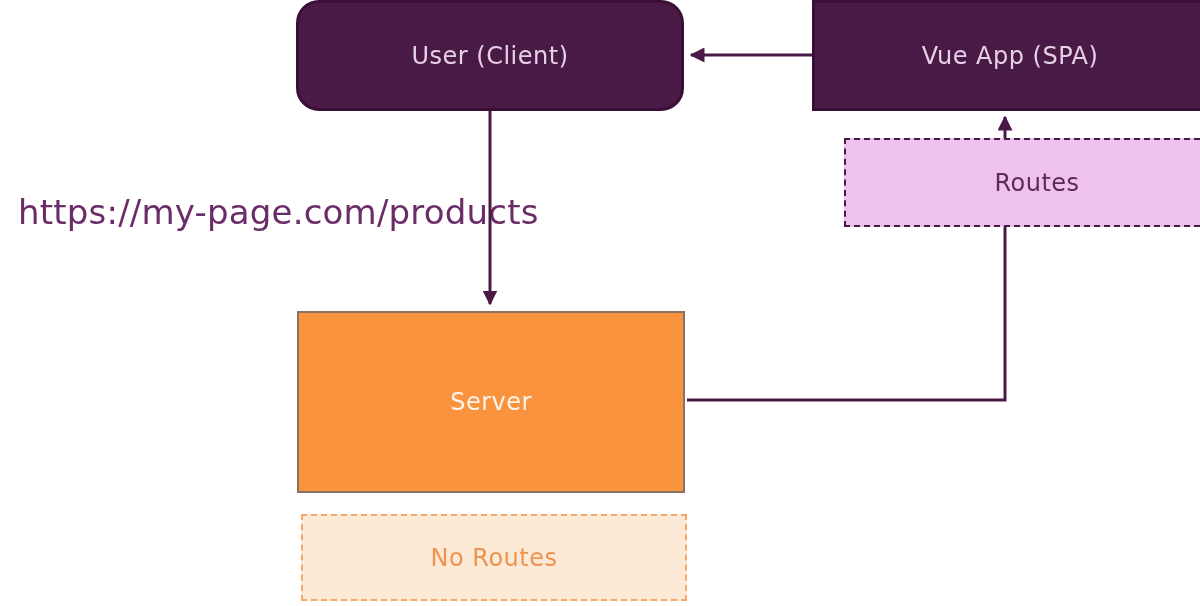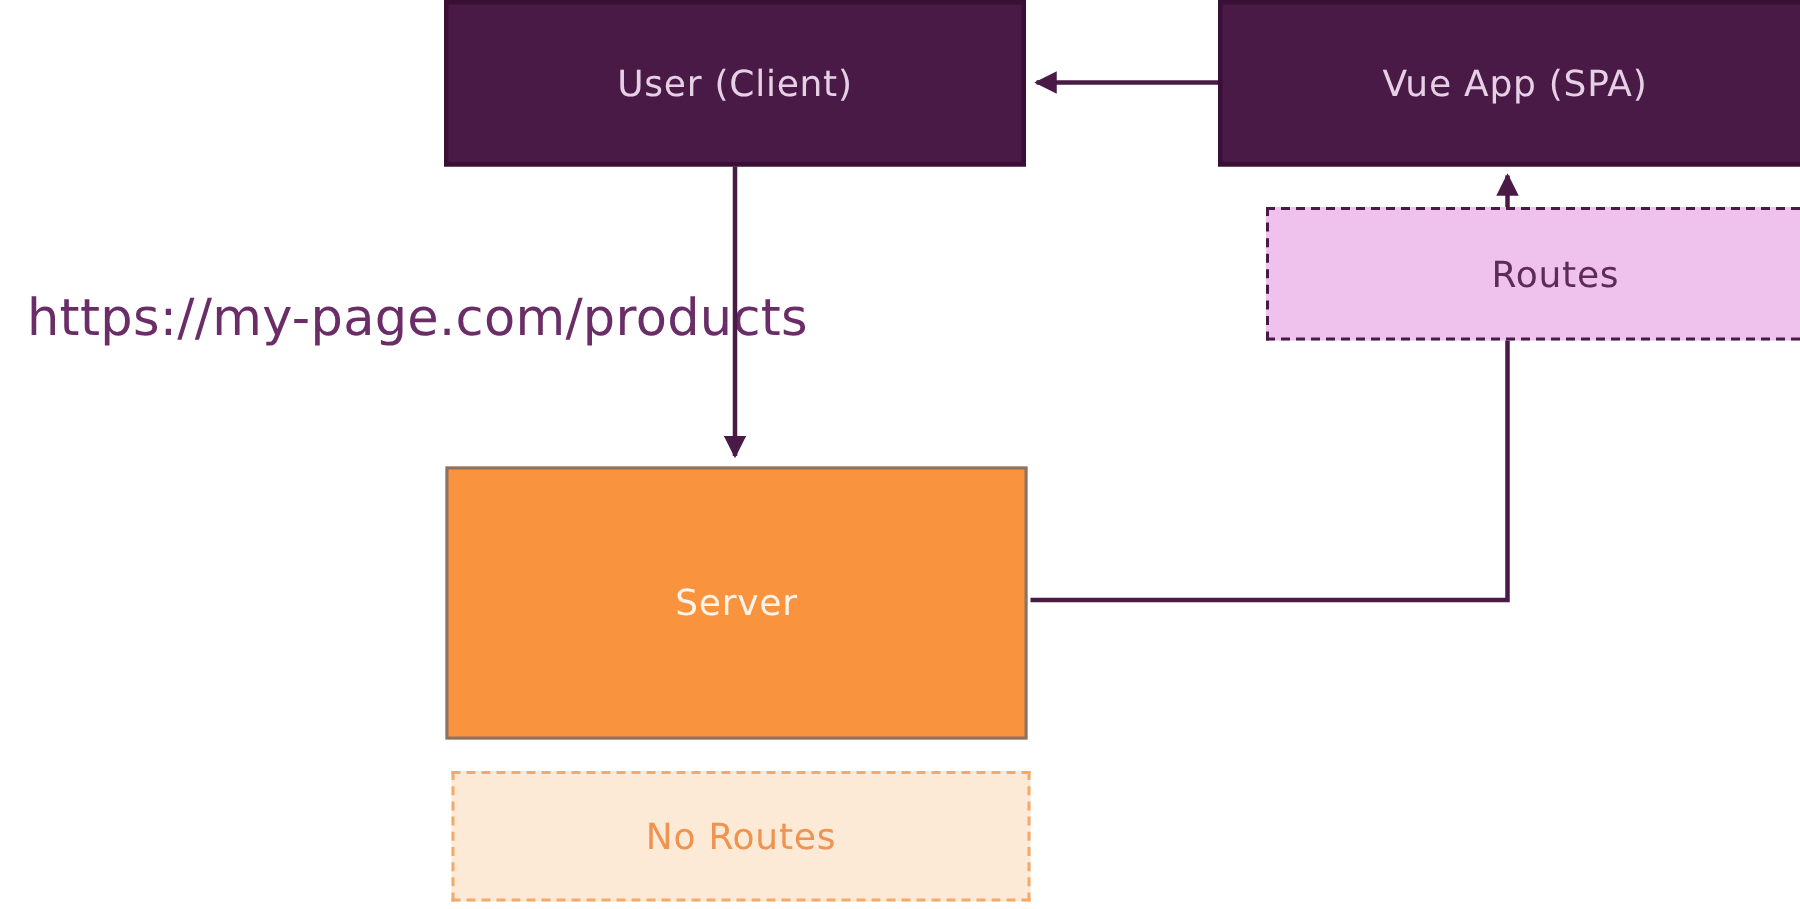--- a/index.html
+++ b/index.html
@@ -29,21 +29,21 @@
   }
   
   .node-dark {
     background: #4a1a46;
     border: 3px solid #3a0f36;
     color: #e6d0e6;
     font-size: 24px;
   }
   #node-user-client {
     left: 296px; top: 0px;
-    width: 388px; height: 111px;
+    width: 388px; height: 111px; border-radius: 23px;
   }
   #node-vue-app {
     left: 812px; top: 0px;
     width: 396px; height: 111px; 
   }
   
   #node-routes {
     left: 812px; top: 138px;
     width: 386px; height: 89px;
     background: #efc2ed;

